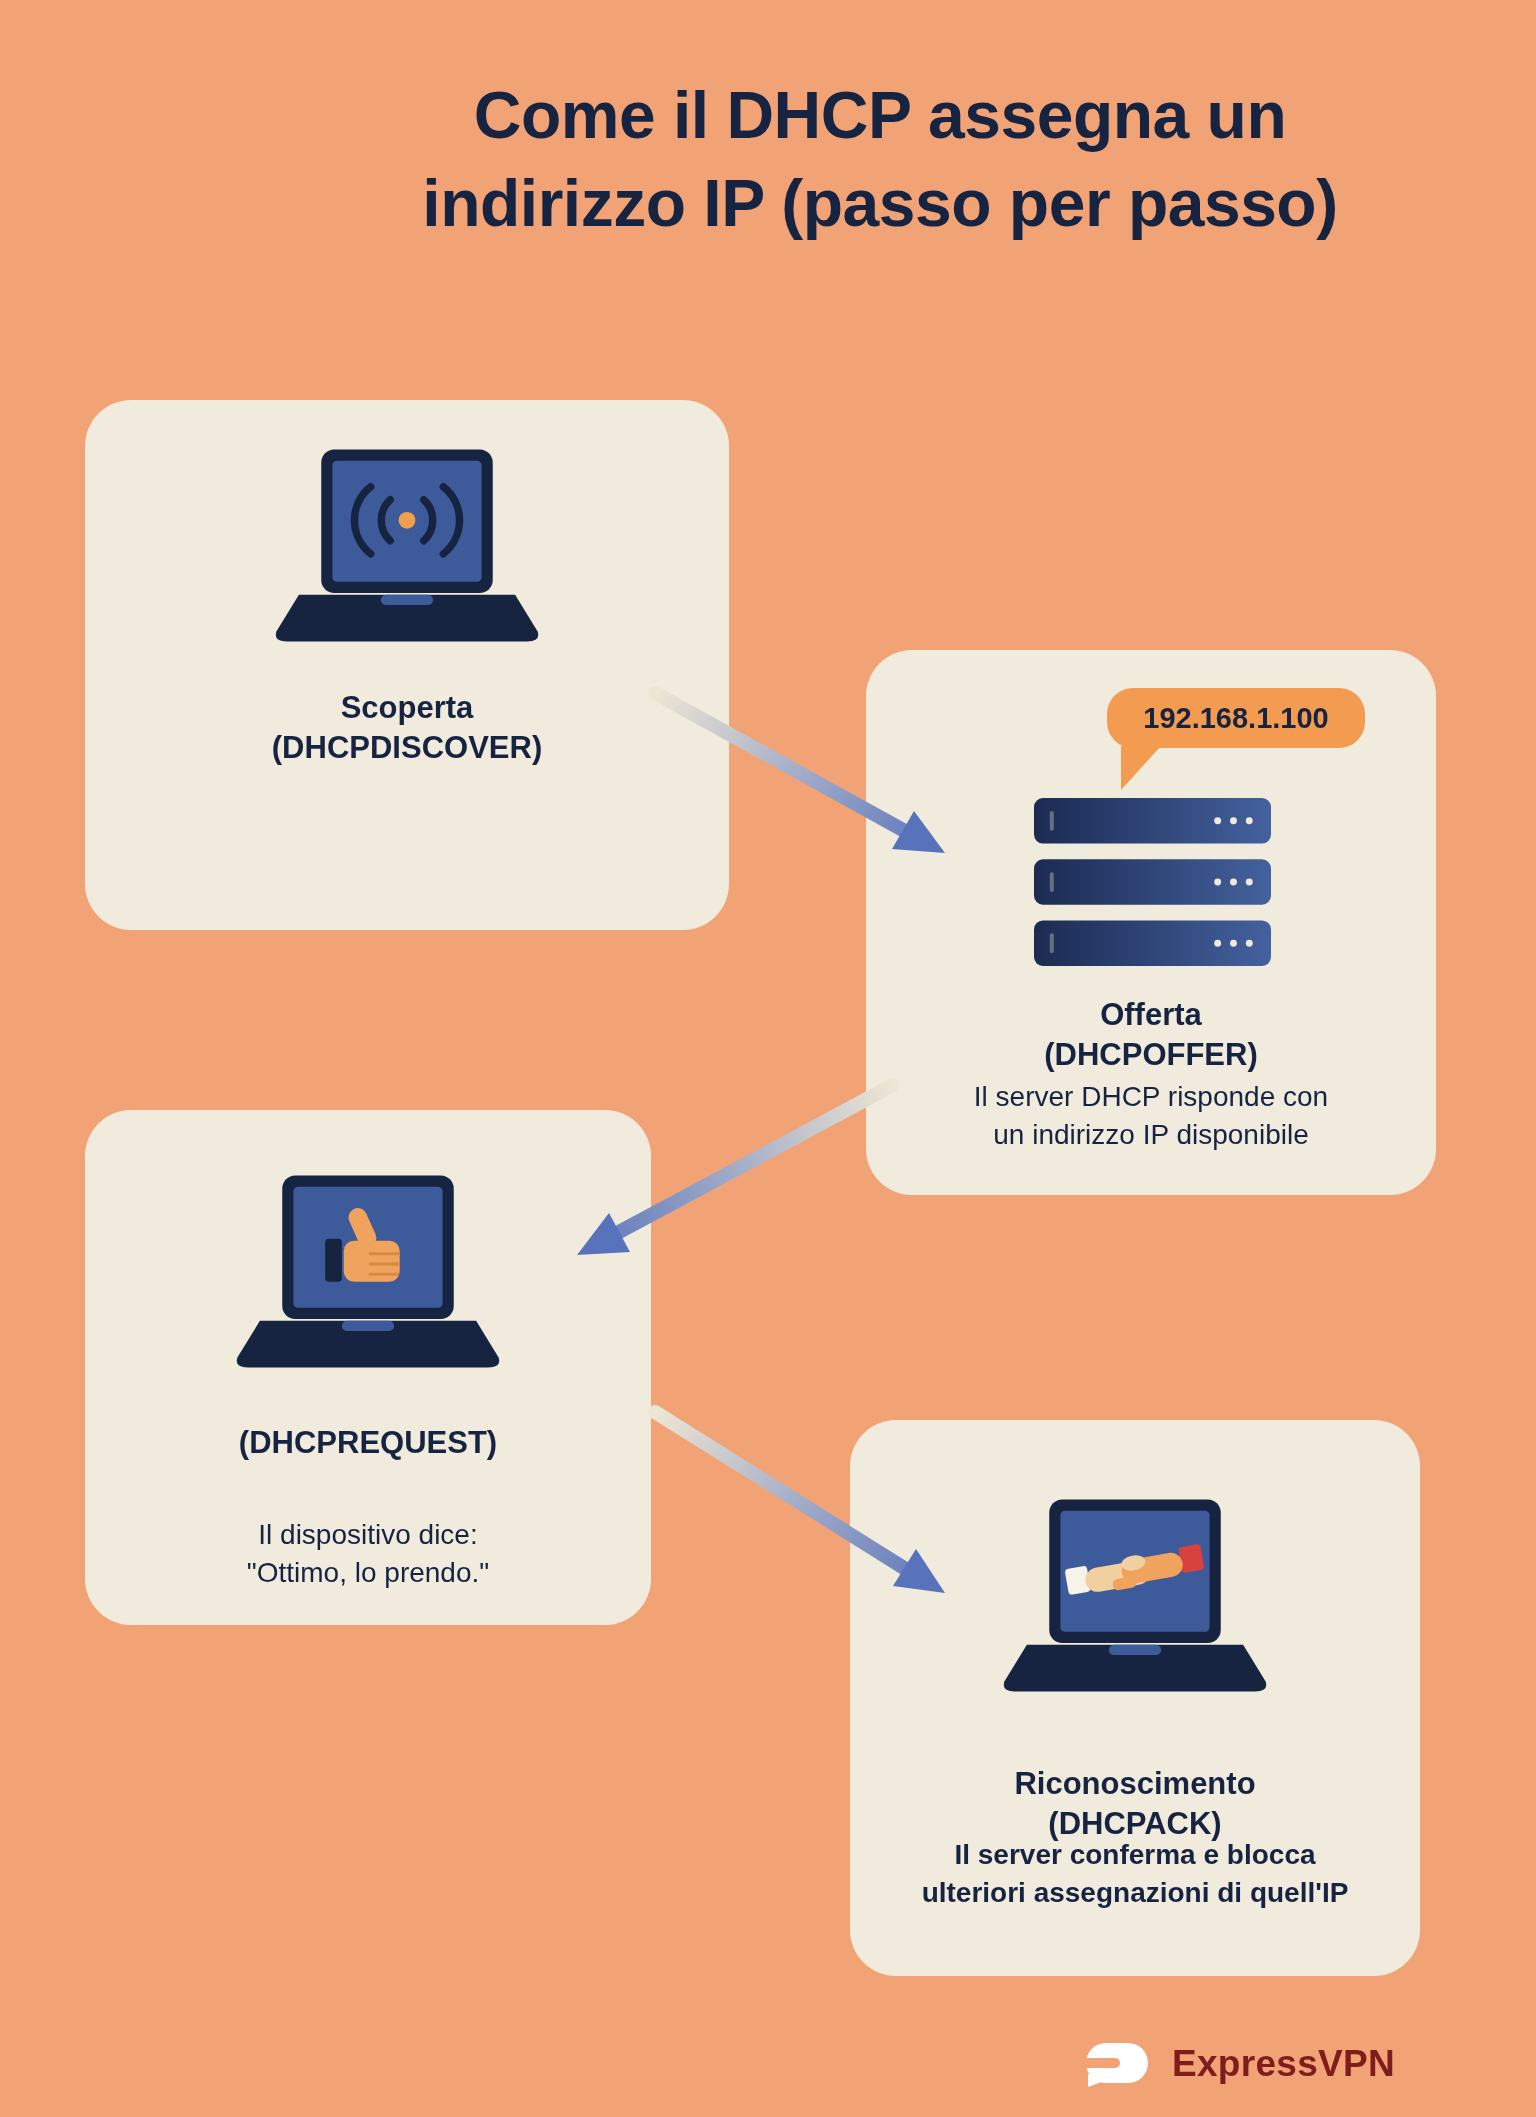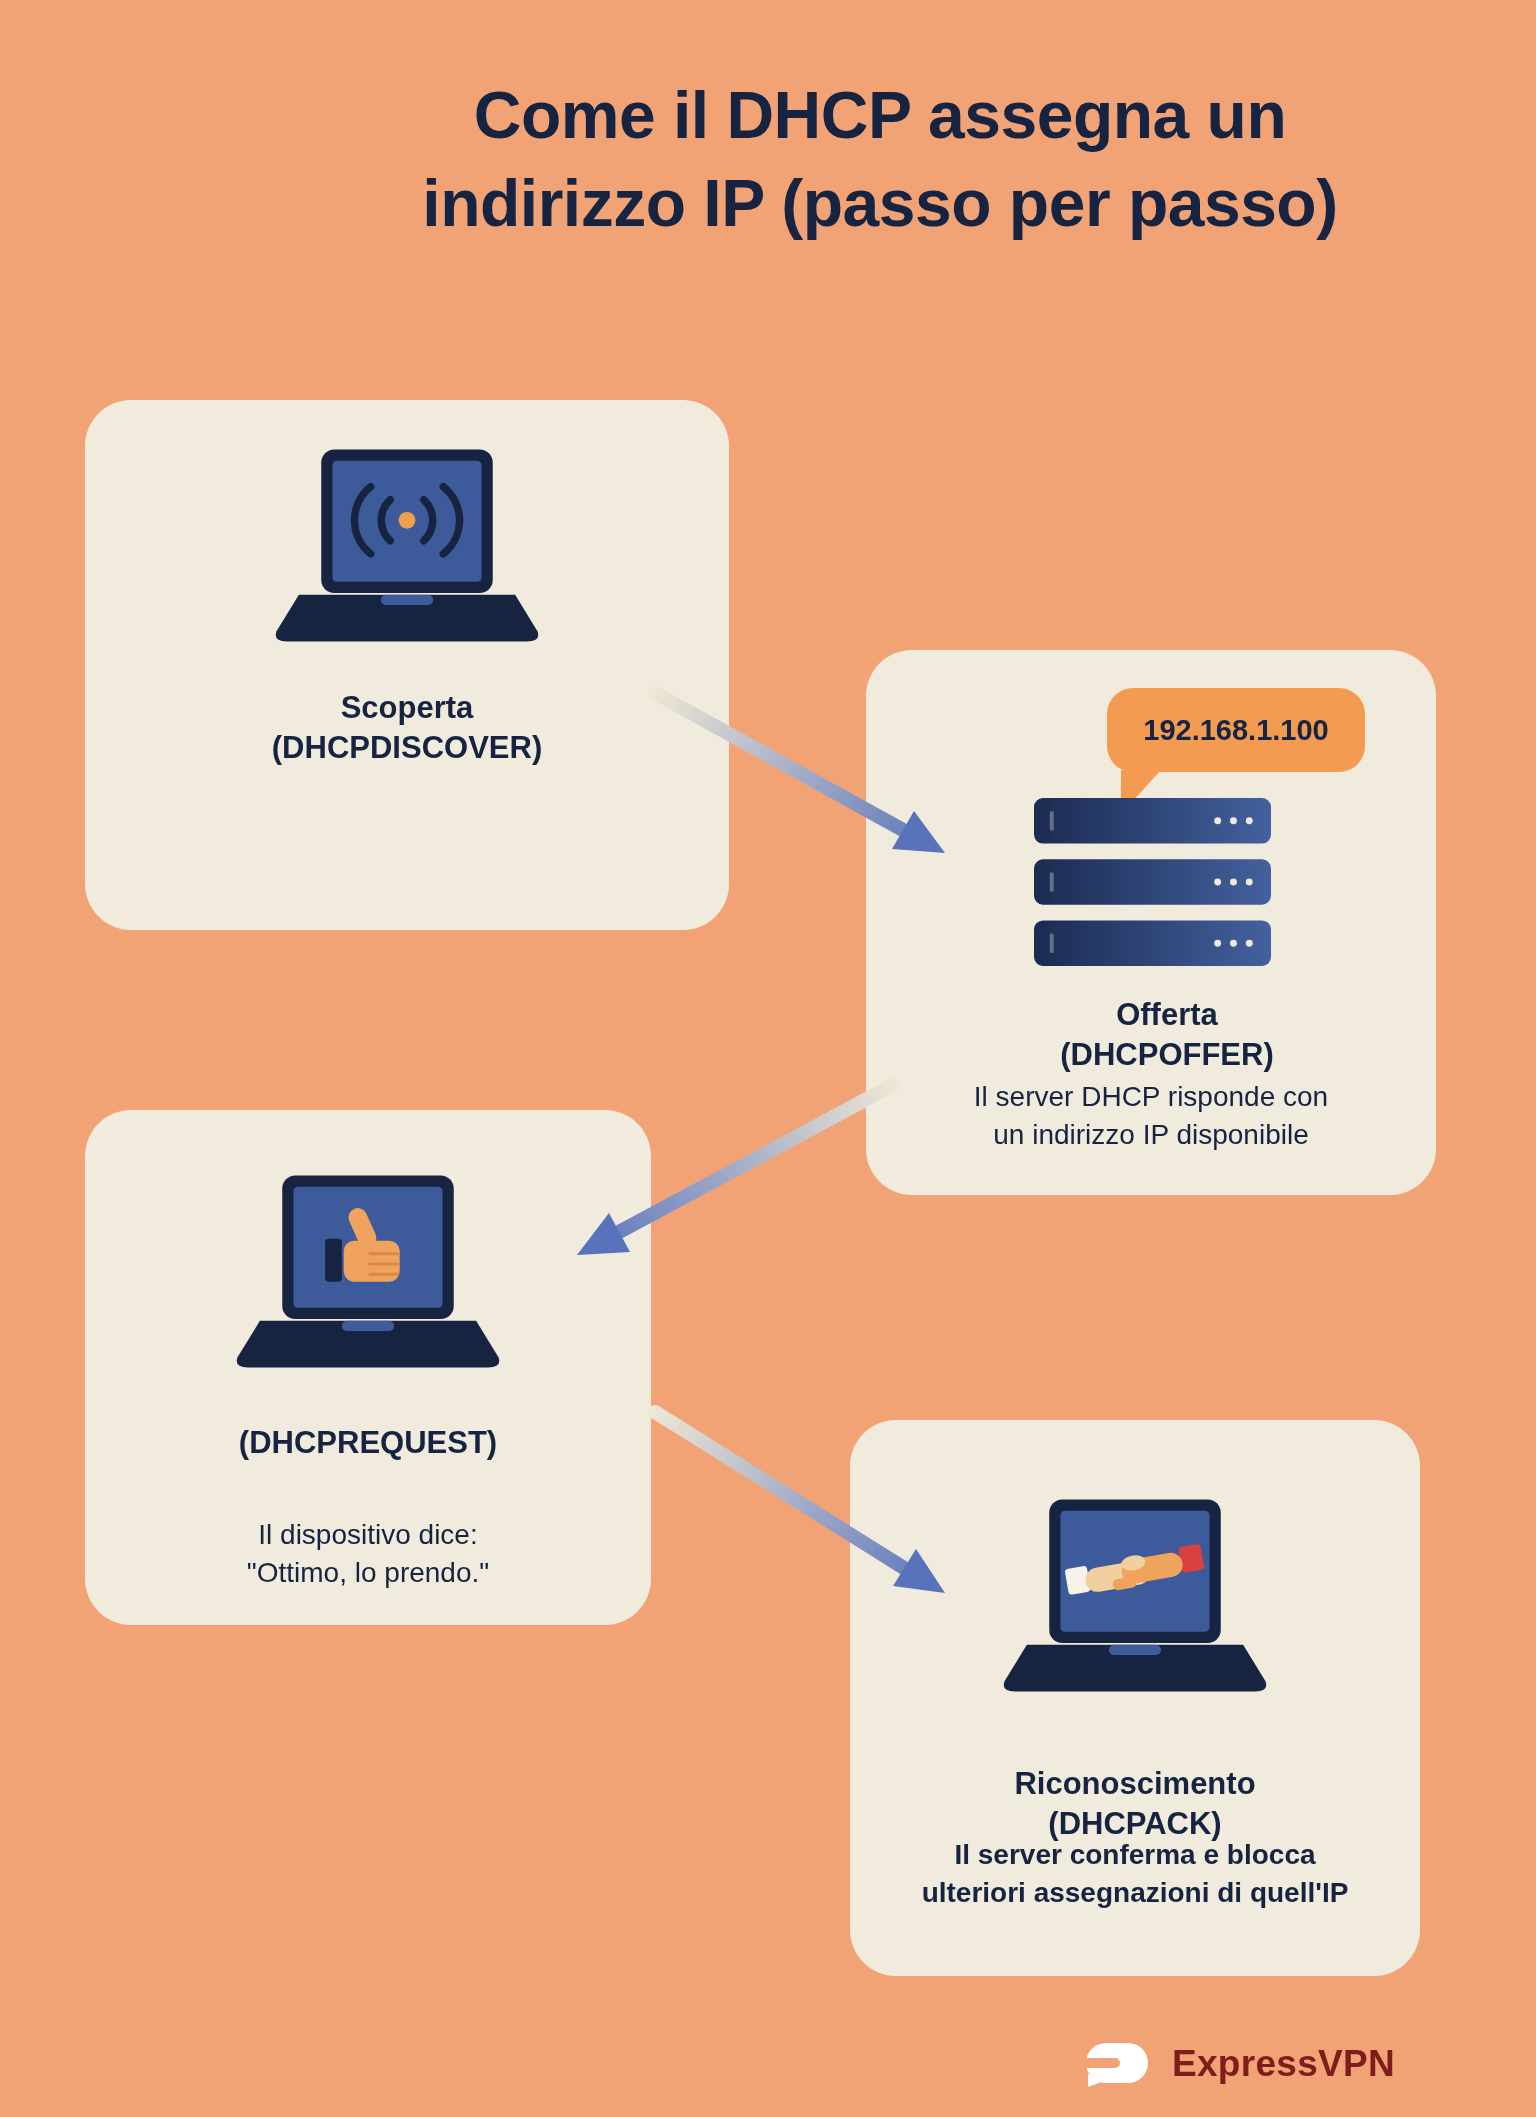--- a/index.html
+++ b/index.html
@@ -36,38 +36,38 @@
   .icon-wrap { position:absolute; left:0; right:0; display:flex; justify-content:center; }
   .card-1 .icon-wrap { top:42px; }
   .card-3 .icon-wrap { top:58px; }
   .card-4 .icon-wrap { top:72px; }
 
   .step-heading {
     position:absolute; left:0; width:100%;
     font-size:31px; font-weight:700; line-height:1.3;
   }
   .card-1 .step-heading { top:288px; }
-  .card-2 .step-heading { top:345px;padding-left:16px; }
+  .card-2 .step-heading { top:345px; }
   .card-3 .step-heading { top:313px; }
   .card-4 .step-heading { top:344px; }
 
   .step-body {
     position:absolute; left:0; width:100%;
     margin:0;
     font-size:28px; line-height:1.36;
     white-space:pre-line;
   }
   .card-1 .step-body { top:388px; }
   .card-2 .step-body { top:428px; }
   .card-3 .step-body { top:406px; }
   .card-4 .step-body { top:416px;font-weight:bold; }
 
   .bubble {
     position:absolute; left:241px; top:38px;
-    width:258px; height:84px;
+    width:258px; height:60px;
     background:#F29B51;
     border-radius:26px;
     display:flex; align-items:center; justify-content:center;
     font-size:29px; font-weight:700;
     color:#162442;
   }
   .bubble-tail {
     position:absolute; left:14px; bottom:-42px;
     width:0; height:0;
     border-top:44px solid #F29B51;

